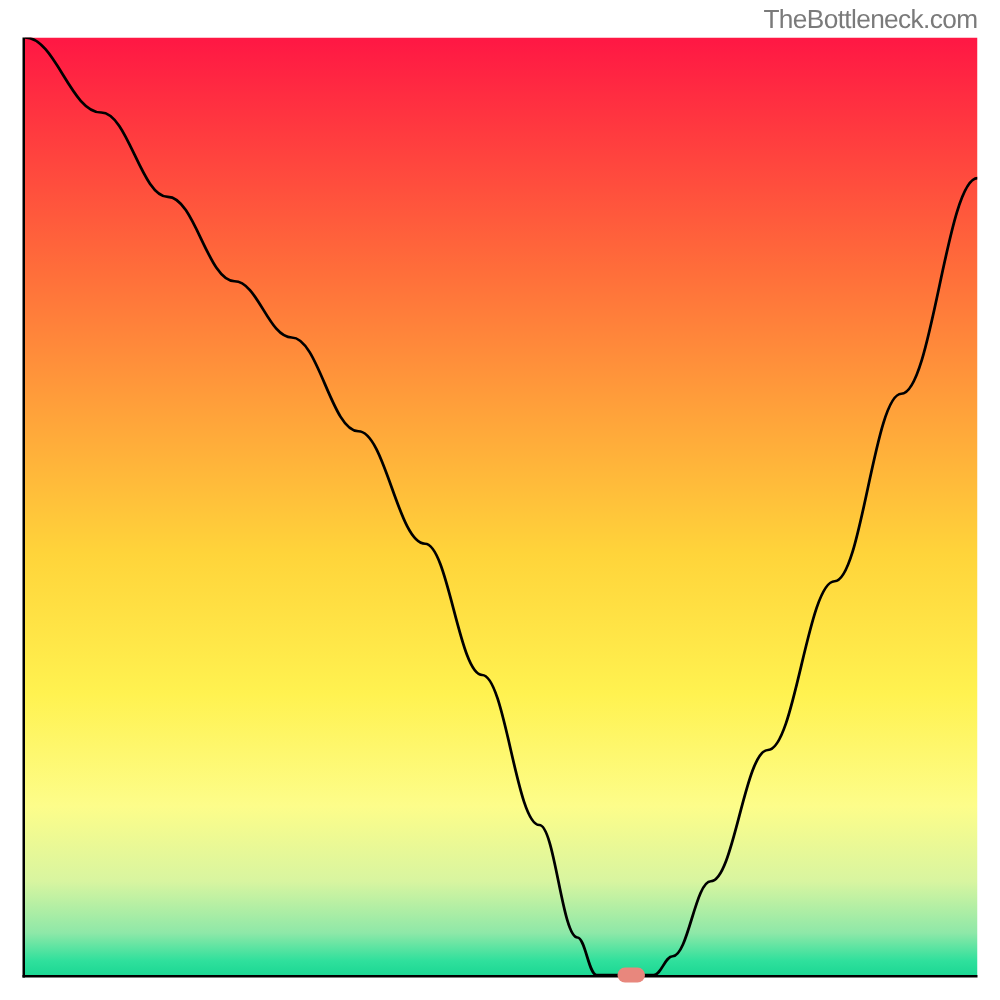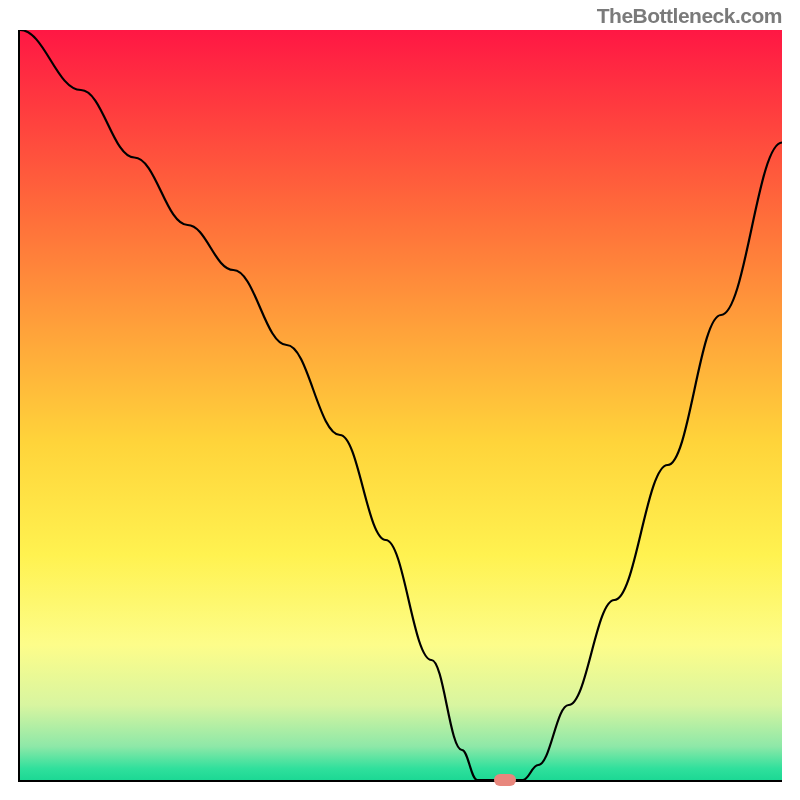--- a/index.html
+++ b/index.html
@@ -8,21 +8,21 @@
     height: 800px;
     background: #ffffff;
     position: relative;
     font-family: Arial, sans-serif;
   }
   .watermark {
     position: absolute;
     top: 4px;
     right: 18px;
     font-size: 21px;
-    font-weight: bold;
+    font-weight: normal;
     color: #7a7a7a;
     letter-spacing: -0.5px;
   }
   .plot-area {
     position: absolute;
     left: 18px;
     top: 30px;
     width: 764px;
     height: 752px;
     border-left: 2.5px solid #000;

